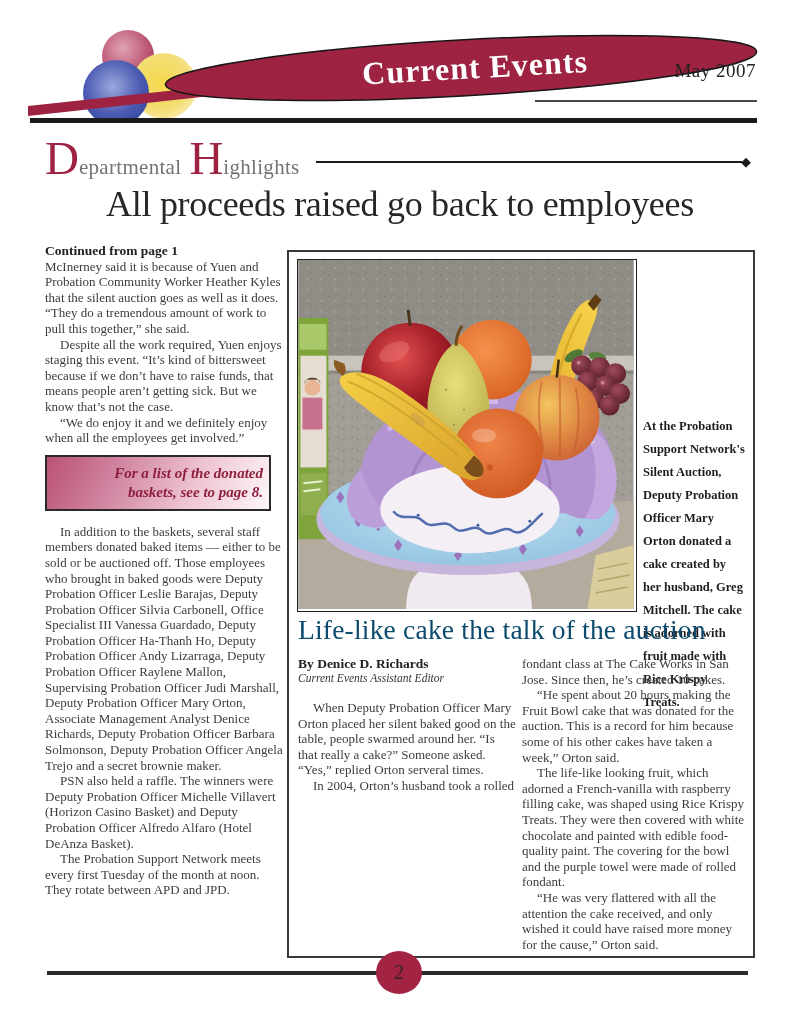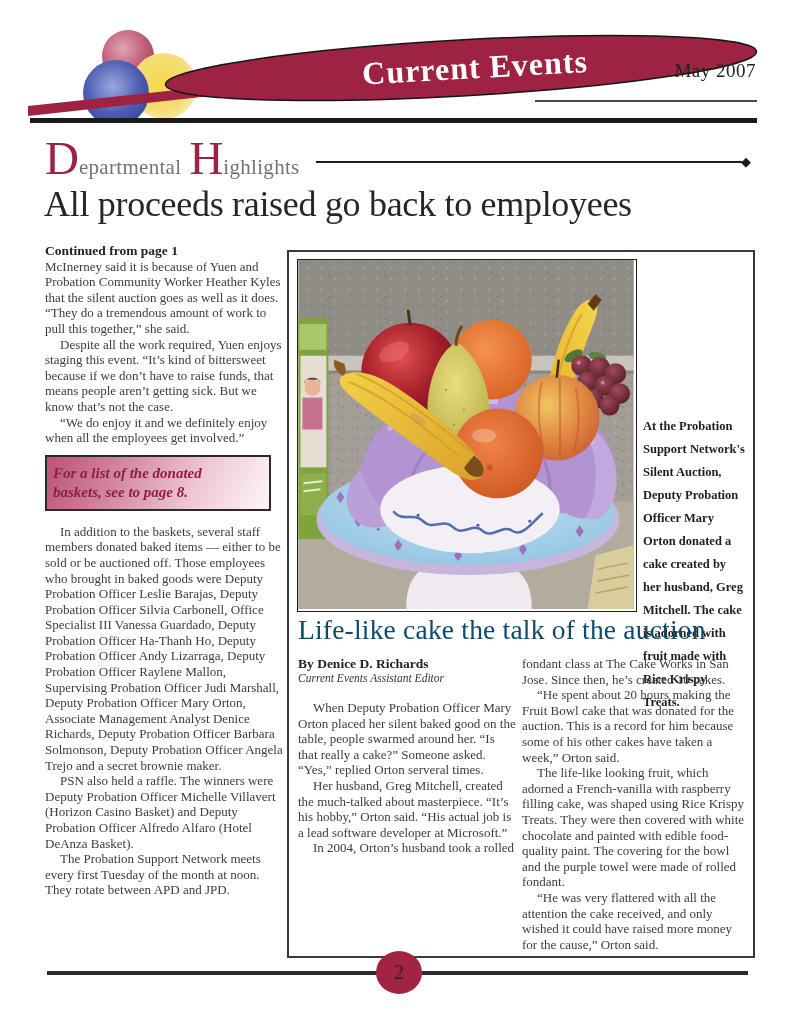--- a/index.html
+++ b/index.html
@@ -13,32 +13,32 @@
   .top-rule{position:absolute;left:30px;top:118px;width:727px;height:5px;background:#1b1b1b;}
 
   
   .sechead{position:absolute;left:45px;top:136px;width:706px;display:flex;align-items:baseline;}
   .sechead .cap{font-size:47px;line-height:44px;color:#9e2241;}
   .sechead .rest{font-size:21px;color:#737373;padding-right:8px;letter-spacing:.3px;}
   .sec-line{flex:1;height:2px;background:#1c1c1c;align-self:center;position:relative;top:4px;margin-left:8px;}
   .sec-diamond{align-self:center;position:relative;top:4px;font-size:13px;color:#1c1c1c;margin-left:-1px;}
 
   .main-headline{position:absolute;left:44px;top:183px;width:712px;font-size:36px;
-                 color:#26262a;letter-spacing:-.3px;white-space:nowrap;}
+                 color:#26262a;letter-spacing:-.3px;white-space:nowrap;text-align:center;}
 
   
   .bodytext{font-size:13px;line-height:15.6px;color:#3b3b42;}
   .bodytext p{margin:0;}
   .bodytext p.ind{text-indent:15px;}
   .left-col{position:absolute;left:45px;top:243px;width:240px;}
   .cont-label{font-weight:bold;color:#222;font-size:13.5px;}
 
   .callout{margin:9px 14px 13px 0;border:2px solid #2a2a2a;
            background:linear-gradient(115deg,#bb5273 0%,#d083a0 30%,#eec4d2 65%,#fdf7f9 100%);
-           text-align:left;padding:7px 6px;}
+           text-align:right;padding:7px 6px;}
   .callout span{display:inline-block;max-width:190px;font-weight:bold;font-style:italic;
                 font-size:15px;line-height:19px;color:#8e1f3d;}
 
   
   .feature-box{position:absolute;left:287px;top:250px;width:464px;height:704px;
                border:2px solid #3a3a3a;background:#fff;}
   .photo-frame{position:absolute;left:8px;top:7px;width:338px;height:351px;border:1px solid #1f1f1f;}
   .photo-frame svg{display:block;}
   .photo-caption{position:absolute;left:354px;top:163px;width:102px;font-weight:bold;
                  font-size:12.5px;line-height:23px;color:#1e1e1e;}
@@ -266,21 +266,20 @@
     </div>
 
     <div class="photo-caption">At the Probation Support Network's Silent Auction, Deputy Probation Officer Mary Orton donated a cake created by her husband, Greg Mitchell. The cake is adorned with fruit made with Rice Krispy Treats.</div>
 
     <h2 class="art-headline" style="margin:0;font-weight:normal;">Life-like cake the talk of the auction</h2>
 
     <div class="art-col1 bodytext">
       <div class="byline">By Denice D. Richards</div>
       <div class="byline-role">Current Events Assistant Editor</div>
       <p class="ind">When Deputy Probation Officer Mary Orton placed her silent baked good on the table, people swarmed around her. “Is that really a cake?” Someone asked. “Yes,” replied Orton serveral times.</p>
-      <p class="ind">Her husband, Greg Mitchell, created the much-talked about masterpiece. “It’s his hobby,” Orton said. “His actual job is a lead software developer at Microsoft.”</p>
       <p class="ind">In 2004, Orton’s husband took a rolled</p>
     </div>
 
     <div class="art-col2 bodytext">
       <p>fondant class at The Cake Works in San Jose. Since then, he’s created 10 cakes.</p>
       <p class="ind">“He spent about 20 hours making the Fruit Bowl cake that was donated for the auction. This is a record for him because some of his other cakes have taken a week,” Orton said.</p>
       <p class="ind">The life-like looking fruit, which adorned a French-vanilla with raspberry filling cake, was shaped using Rice Krispy Treats. They were then covered with white chocolate and painted with edible food-quality paint. The covering for the bowl and the purple towel were made of rolled fondant.</p>
       <p class="ind">“He was very flattered with all the attention the cake received, and only wished it could have raised more money for the cause,” Orton said.</p>
     </div>
   </div>

